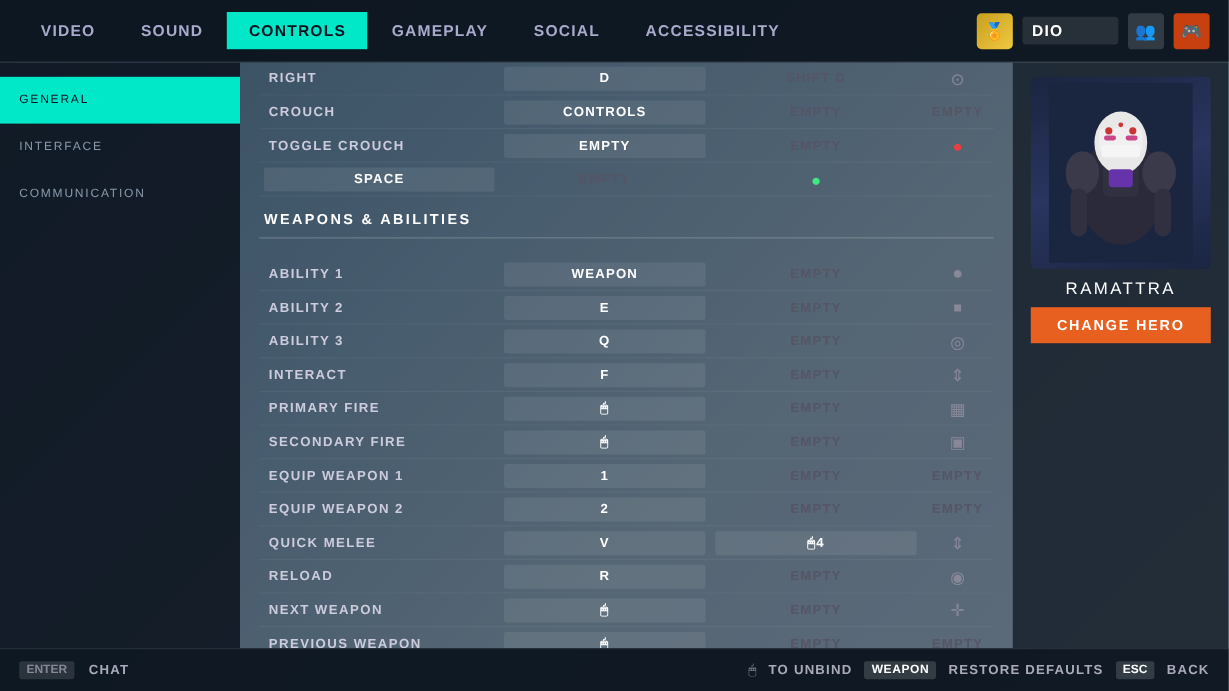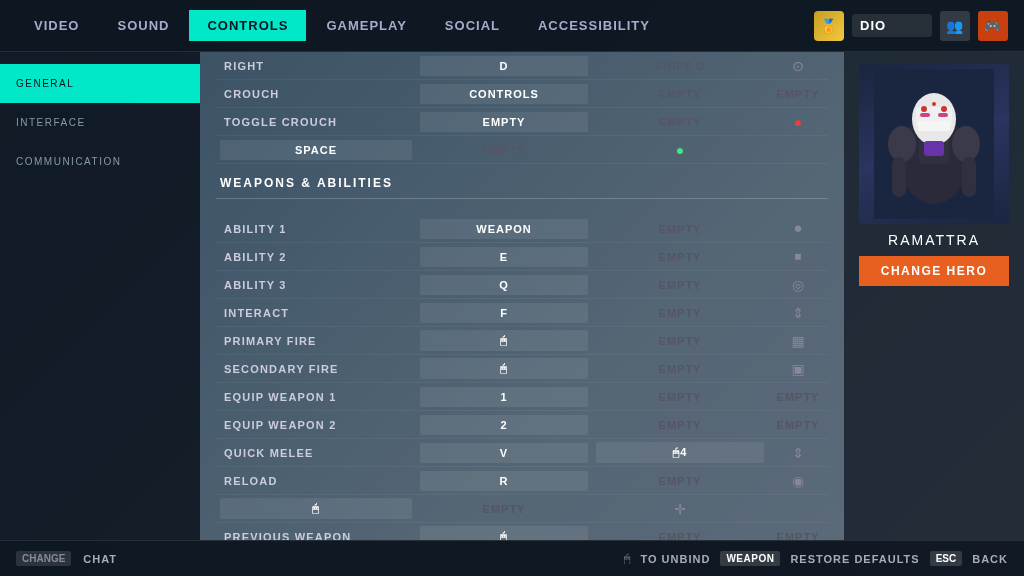--- a/index.html
+++ b/index.html
@@ -405,20 +405,21 @@
           <span class="ctrl-key">🖱4</span>
           <span class="ctrl-icon">⇕</span>
         </div>
         <div class="control-row">
           <span class="ctrl-name">RELOAD</span>
           <span class="ctrl-key">R</span>
           <span class="ctrl-empty">EMPTY</span>
           <span class="ctrl-icon">◉</span>
         </div>
         <div class="control-row">
+          <span class="ctrl-name">NEXT WEAPON</span>
           <span class="ctrl-key">🖱</span>
           <span class="ctrl-empty">EMPTY</span>
           <span class="ctrl-icon">✛</span>
         </div>
         <div class="control-row">
           <span class="ctrl-name">PREVIOUS WEAPON</span>
           <span class="ctrl-key">🖱</span>
           <span class="ctrl-empty">EMPTY</span>
           <span class="ctrl-empty">EMPTY</span>
         </div>
@@ -458,21 +459,21 @@
           <rect x="88" y="88" width="14" height="40" rx="7" fill="#303040"></rect>
         </svg>
       </div>
       <div class="hero-name">RAMATTRA</div>
       <button class="change-hero-btn">CHANGE HERO</button>
     </div>
 
   </div>
 
   <div class="bottom-bar">
-    <span class="bottom-key">CHANGE</span>
+    <span class="bottom-key">ENTER</span>
     <span class="bottom-label">CHAT</span>
     <div class="bottom-right">
       <span class="bottom-icon-key">🖱</span>
       <span class="bottom-label">TO UNBIND</span>
       <span class="delete-key">WEAPON</span>
       <span class="bottom-label">RESTORE DEFAULTS</span>
       <span class="esc-key">ESC</span>
       <span class="bottom-label">BACK</span>
     </div>
   </div>

